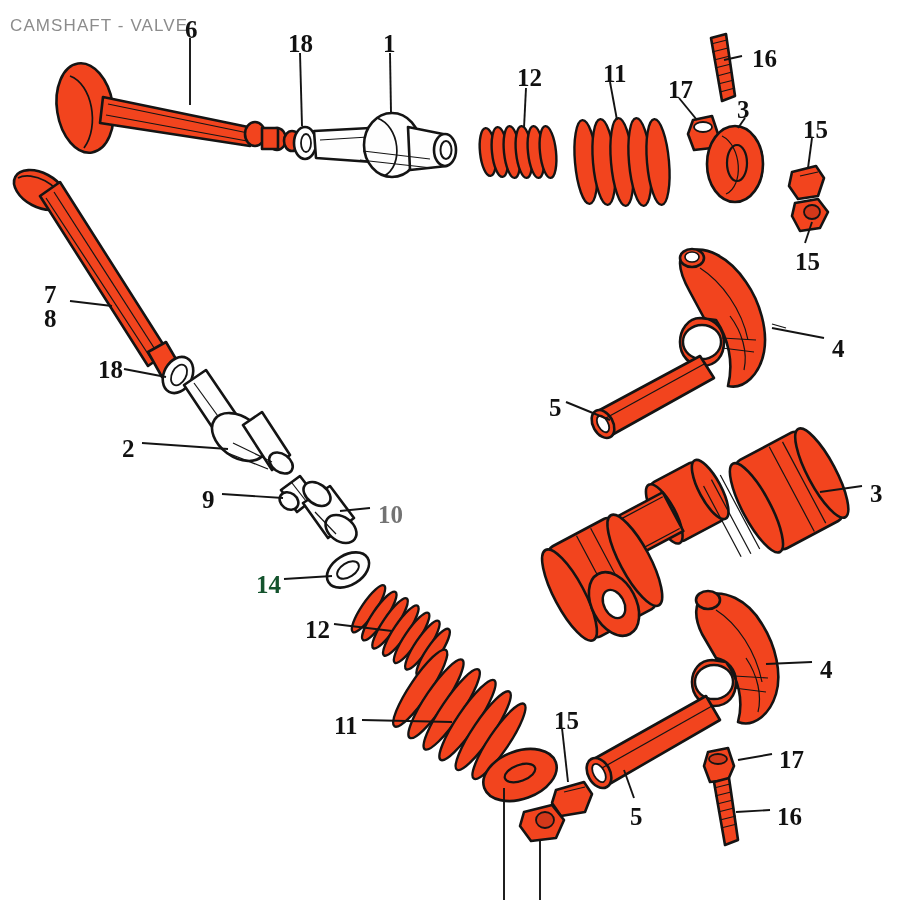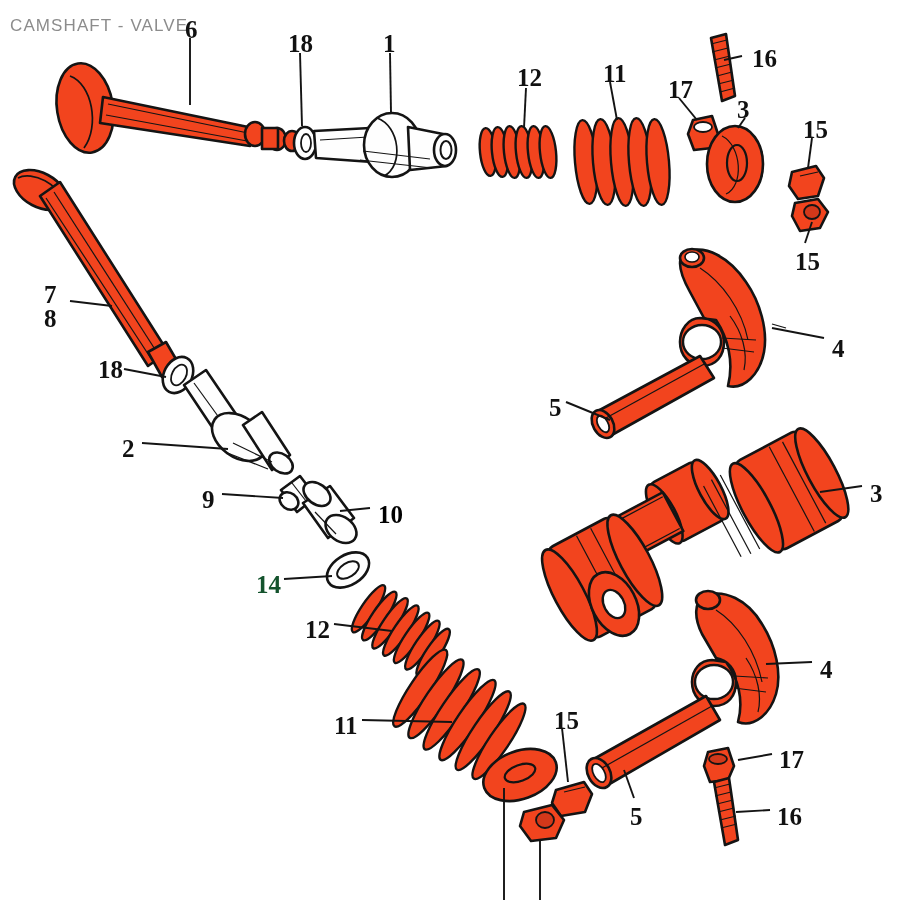--- a/index.html
+++ b/index.html
@@ -401,21 +401,21 @@
       <div class="callout" style="left: 737px; top: 98px; color: rgb(17, 17, 17);">3</div>
       <div class="callout" style="left: 803px; top: 118px; color: rgb(17, 17, 17);">15</div>
       <div class="callout" style="left: 795px; top: 250px; color: rgb(17, 17, 17);">15</div>
       <div class="callout" style="left: 44px; top: 283px; color: rgb(17, 17, 17);">7
 8</div>
       <div class="callout" style="left: 98px; top: 358px; color: rgb(17, 17, 17);">18</div>
       <div class="callout" style="left: 832px; top: 337px; color: rgb(17, 17, 17);">4</div>
       <div class="callout" style="left: 549px; top: 396px; color: rgb(17, 17, 17);">5</div>
       <div class="callout" style="left: 122px; top: 437px; color: rgb(17, 17, 17);">2</div>
       <div class="callout" style="left: 202px; top: 488px; color: rgb(17, 17, 17);">9</div>
-      <div class="callout" style="left: 378px; top: 503px; color: #000000;">10</div>
+      <div class="callout" style="left: 378px; top: 503px; color: #737373;">10</div>
       <div class="callout" style="left: 870px; top: 482px; color: rgb(17, 17, 17);">3</div>
       <div class="callout" style="left: 256px; top: 573px; color: #14532d;">14</div>
       <div class="callout" style="left: 305px; top: 618px; color: rgb(17, 17, 17);">12</div>
       <div class="callout" style="left: 820px; top: 658px; color: rgb(17, 17, 17);">4</div>
       <div class="callout" style="left: 334px; top: 714px; color: rgb(17, 17, 17);">11</div>
       <div class="callout" style="left: 554px; top: 709px; color: rgb(17, 17, 17);">15</div>
       <div class="callout" style="left: 779px; top: 748px; color: rgb(17, 17, 17);">17</div>
       <div class="callout" style="left: 630px; top: 805px; color: rgb(17, 17, 17);">5</div>
       <div class="callout" style="left: 777px; top: 805px; color: rgb(17, 17, 17);">16</div>
     </div>

